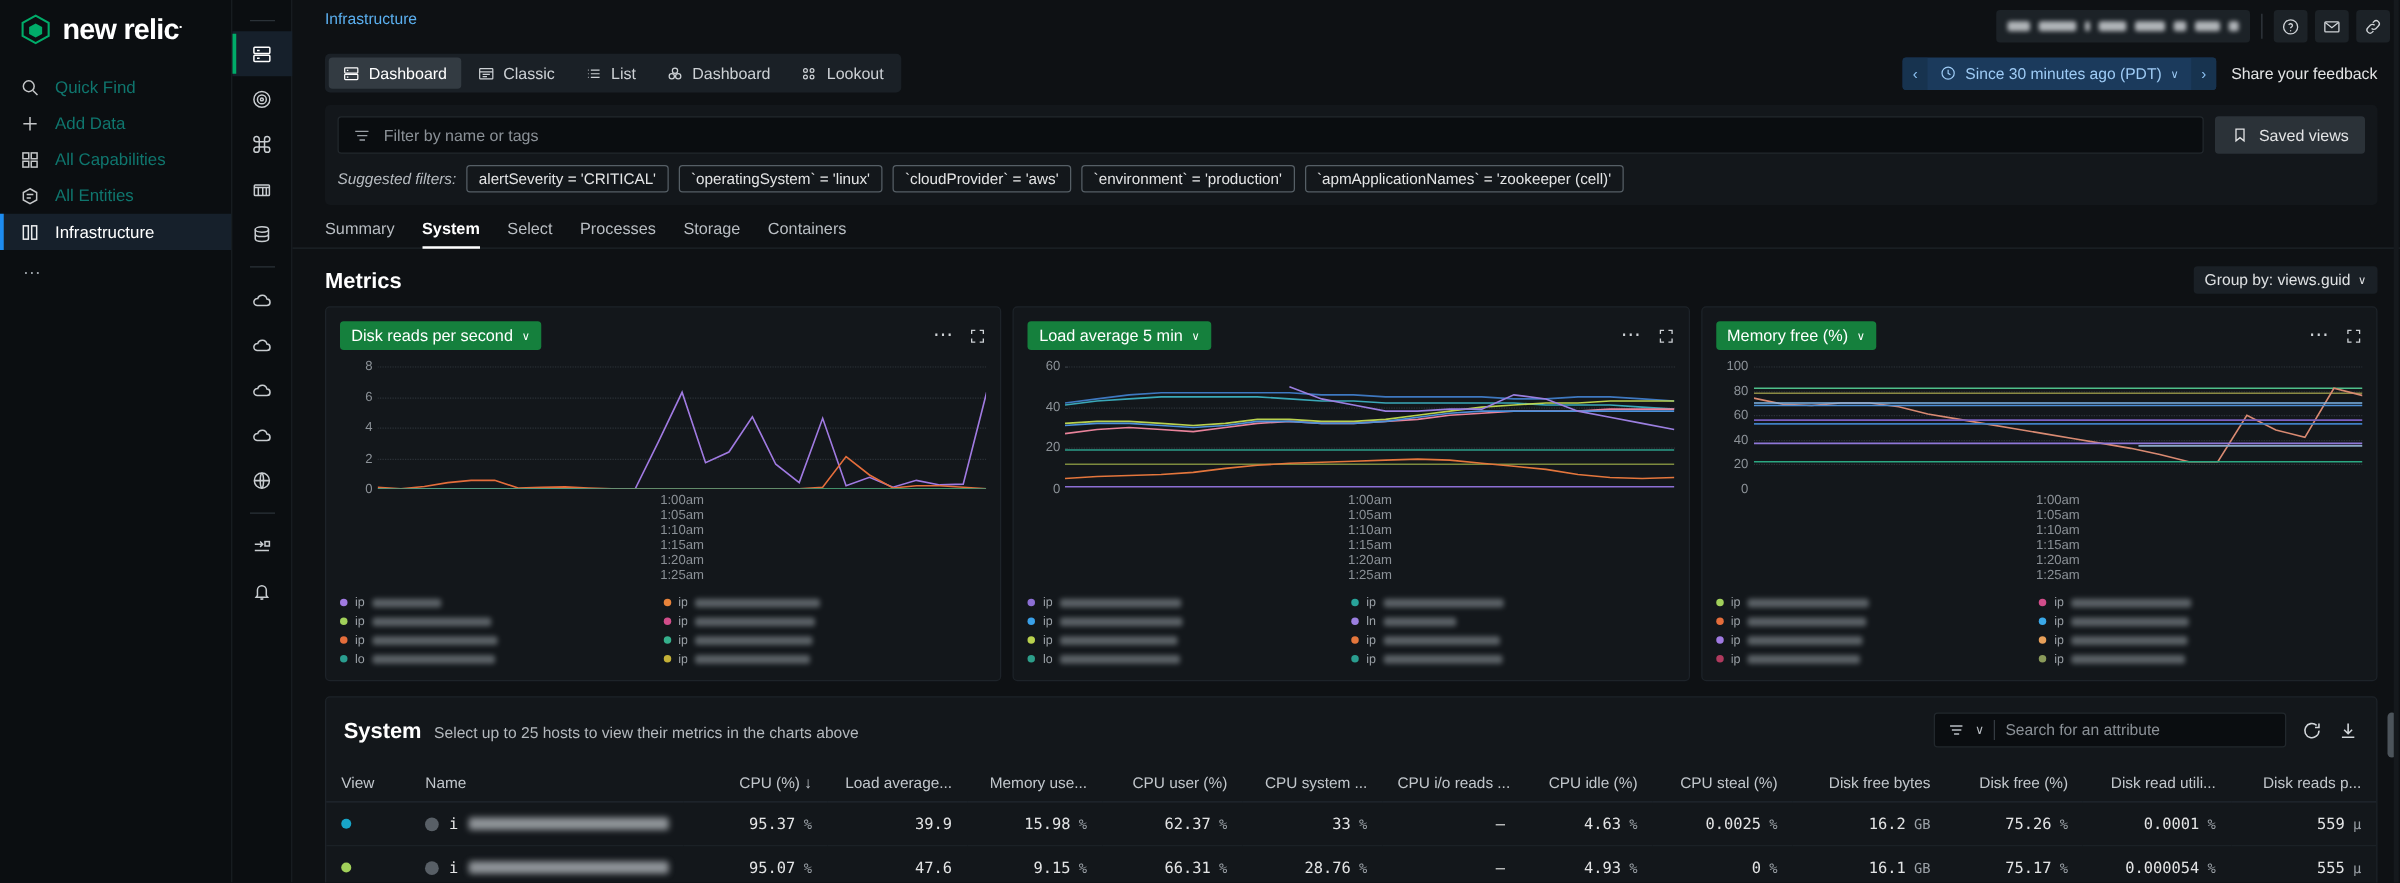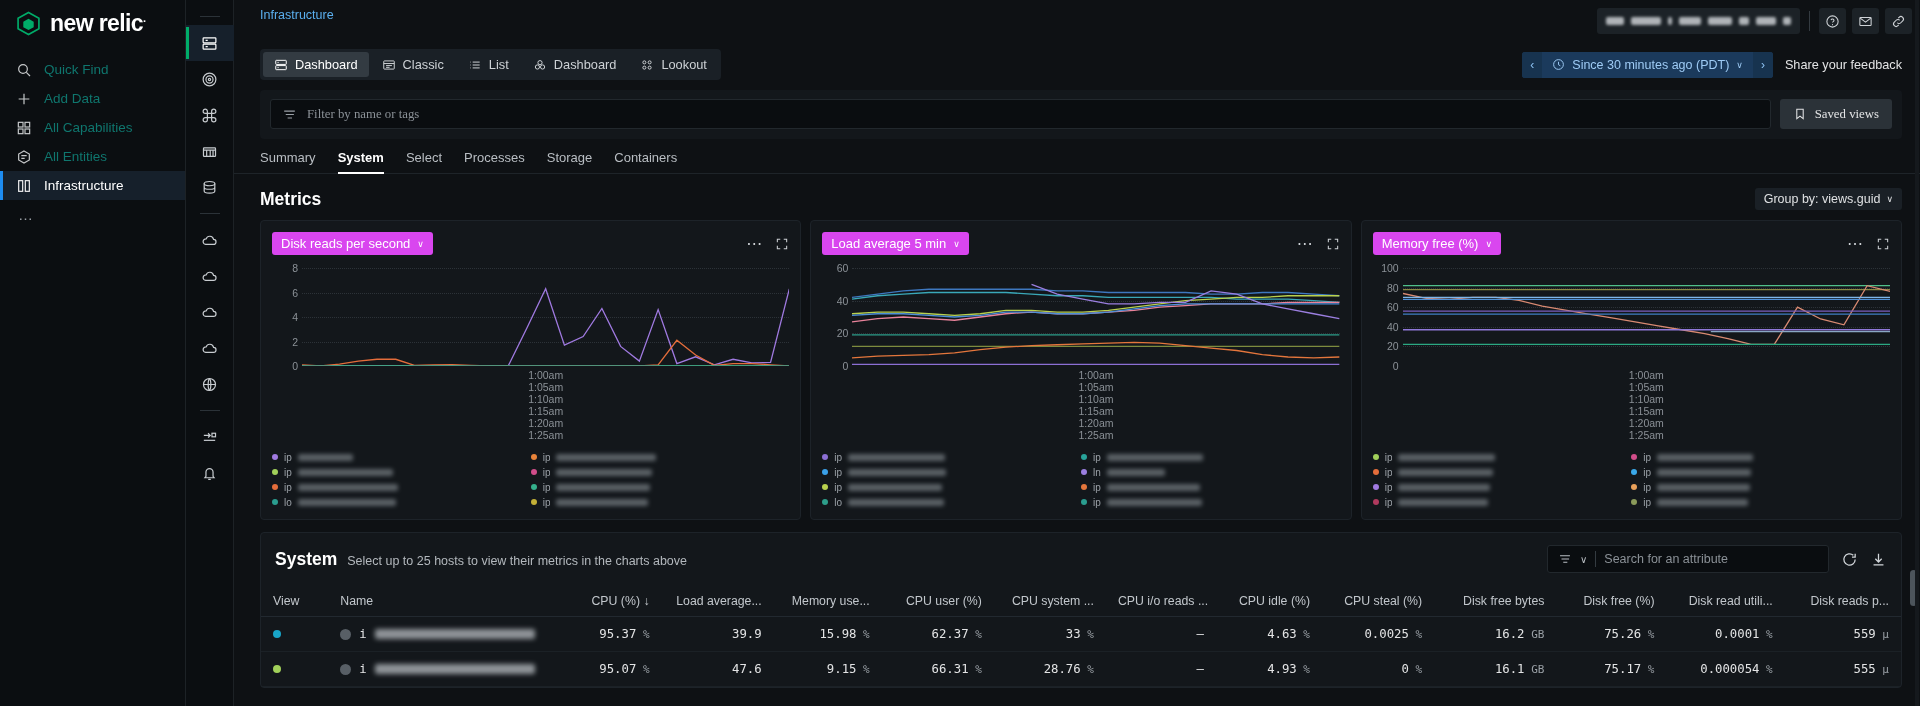--- a/index.html
+++ b/index.html
@@ -90,21 +90,21 @@
   .tp-arrow {
     width: 20px; display: flex; align-items: center; justify-content: center;
     color: #8cc2f2; font-size: 12px; cursor: pointer; background: #17334f;
   }
   .tp-mid { display: flex; align-items: center; gap: 7px; padding: 0 10px; font-size: 12.5px; color: #9ecbf5; cursor: pointer; }
   .tp-mid svg { width: 13px; height: 13px; }
   .feedback-link { font-size: 12.7px; color: #e3e4e5; cursor: pointer; white-space: nowrap; }
 
   
   .filterpanel { margin: 10px 18px 0 26px; background: #13171b; border-radius: 4px; padding: 9px 10px 10px 10px; }
-  .filterline { display: flex; align-items: center; gap: 9px; font-family: Liberation Serif, serif; }
+  .filterline { display: flex; align-items: center; gap: 9px; }
   .filterbox {
     flex: 1 1 auto; display: flex; align-items: center; gap: 10px;
     height: 30px; background: #0a0d10; border: 1px solid #22282d; border-radius: 3px; padding: 0 11px;
   }
   .filterbox svg { width: 15px; height: 15px; color: #9aa0a6; }
   .filter-ph { font-size: 12.8px; color: #8b9197; }
   .savedviews {
     display: flex; align-items: center; gap: 8px; height: 30px; padding: 0 13px;
     background: #2b3238; border-radius: 3px; font-size: 12.8px; color: #e3e4e5; cursor: pointer; white-space: nowrap;
   }
@@ -130,21 +130,21 @@
   .metrics-title { font-size: 17.5px; font-weight: 700; color: #fff; }
   .groupby {
     display: flex; align-items: center; gap: 6px; font-size: 12.5px; color: #dfe1e3; cursor: pointer;
     background: #1a2026; border-radius: 3px; padding: 4px 9px;
   }
 
   .charts { display: flex; gap: 9px; padding: 10px 18px 0 26px; }
   .chartcard { flex: 1 1 0; background: #13171b; border: 1px solid #1d2329; border-radius: 4px; padding: 11px 11px 8px 11px; min-width: 0; }
   .chart-head { display: flex; align-items: center; justify-content: space-between; }
   .metric-select {
-    display: flex; align-items: center; gap: 7px; background: #d946ef; border-radius: 3px;
+    display: flex; align-items: center; gap: 7px; background: #15803d; border-radius: 3px;
     padding: 4px 9px; font-size: 13px; color: #fff; cursor: pointer;
   }
   .chart-actions { display: flex; align-items: center; gap: 12px; color: #cdd1d5; }
   .chart-actions .dots { font-size: 16px; letter-spacing: 1px; cursor: pointer; line-height: 8px; }
   .chart-actions svg { width: 14px; height: 14px; cursor: pointer; }
 
   .plot { position: relative; height: 98px; margin-top: 13px; padding-left: 30px; }
   .yaxis { position: absolute; left: 0; top: 0; bottom: 0; width: 28px; }
   .ytick { position: absolute; right: 2px; font-size: 10.5px; color: #8b9197; transform: translateY(-50%); }
   .plotarea { position: relative; height: 100%; overflow: hidden; }
@@ -422,20 +422,28 @@
               <path d="M3.5 6.5h17M6 12h13M9 17.5h7"></path>
             </svg>
           <span class="filter-ph">Filter by name or tags</span>
         </div>
         <div class="savedviews">
           <svg viewBox="0 0 24 24" fill="none" stroke="currentColor" stroke-width="1.8">
               <path d="M6.5 4h11v16l-5.5-4.4L6.5 20z"></path>
             </svg>
           <span>Saved views</span>
         </div>
+      </div>
+      <div class="suggested">
+        <span class="sug-label">Suggested filters:</span>
+        <span class="sug-chip">alertSeverity = 'CRITICAL'</span>
+        <span class="sug-chip">`operatingSystem` = 'linux'</span>
+        <span class="sug-chip">`cloudProvider` = 'aws'</span>
+        <span class="sug-chip">`environment` = 'production'</span>
+        <span class="sug-chip">`apmApplicationNames` = 'zookeeper (cell)'</span>
       </div>
     </div>
 
     <div class="ctabs">
       <div class="ctab">Summary</div>
       <div class="ctab active">System</div>
       <div class="ctab">Select</div>
       <div class="ctab">Processes</div>
       <div class="ctab">Storage</div>
       <div class="ctab">Containers</div>

